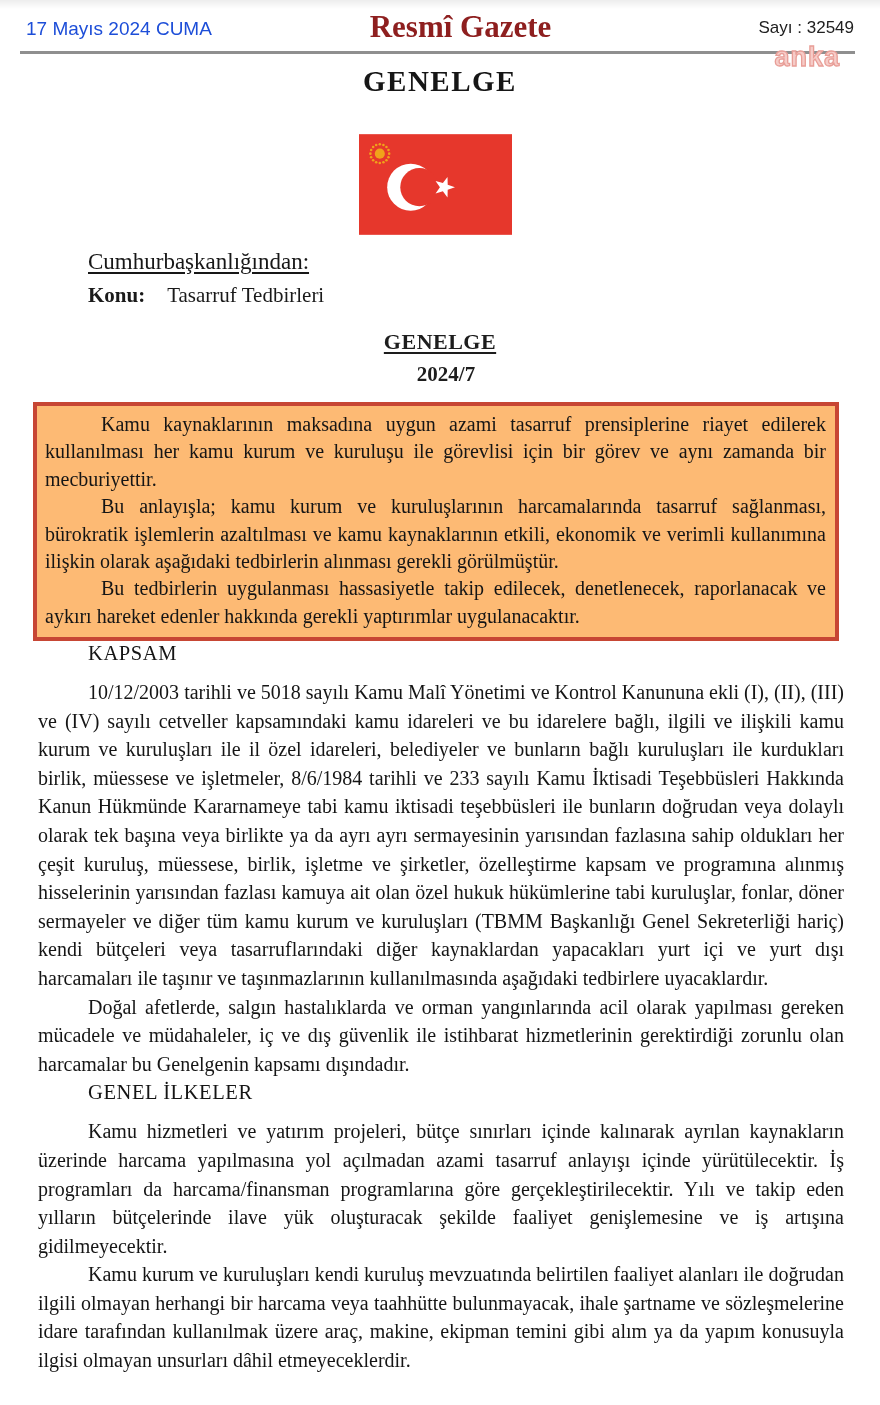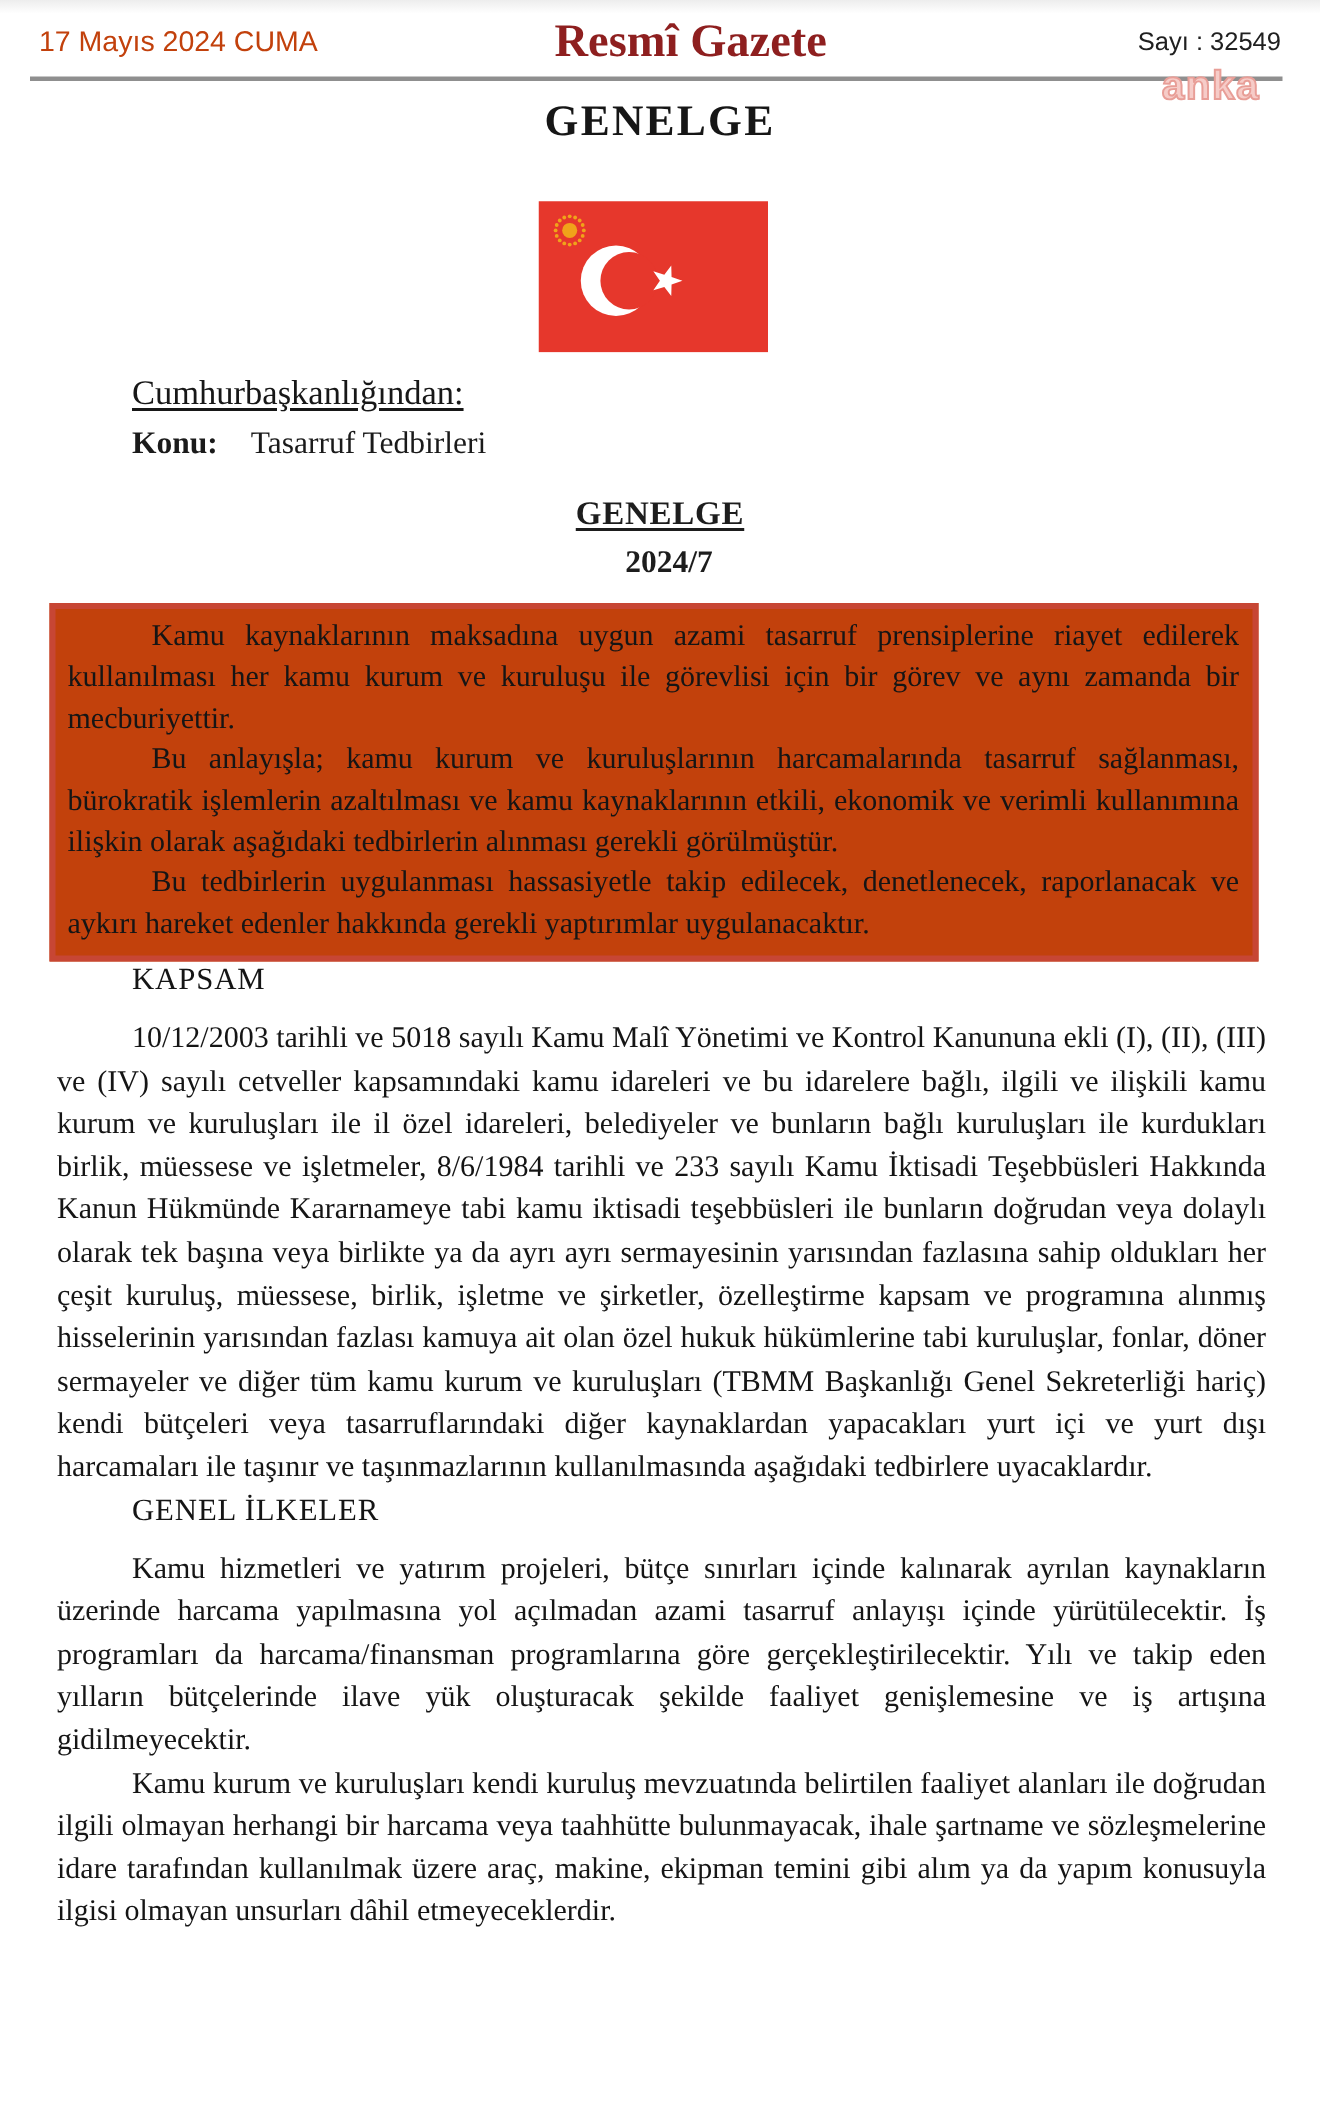--- a/index.html
+++ b/index.html
@@ -1,41 +1,41 @@
 <!DOCTYPE html>
 <html><head>
 <meta charset="utf-8">
 <style>
   html,body{margin:0;padding:0;background:#ffffff;}
   .page{position:relative;width:880px;height:1405px;background:#ffffff;overflow:hidden;
         font-family:"Liberation Serif","DejaVu Serif",serif;color:#1d1d1d;}
   .top-edge{position:absolute;top:0;left:0;right:0;height:9px;
         background:linear-gradient(#ededed,#ffffff);}
   .hdr-date{position:absolute;left:26px;top:18px;font-family:"Liberation Sans","DejaVu Sans",sans-serif;
-        font-size:19px;color:#c2410c;}
+        font-size:19px;color:#1d4ed8;}
   .hdr-title{position:absolute;left:0;right:0;top:9px;text-align:center;
         font-size:31px;font-weight:bold;color:#8e1f1f;padding-left:41px;}
   .hdr-issue{position:absolute;right:26px;top:18px;font-family:"Liberation Sans","DejaVu Sans",sans-serif;
         font-size:17px;color:#202020;}
   .hdr-rule{position:absolute;left:20px;right:25px;top:51px;height:3px;background:#8f8f8f;}
   .watermark{position:absolute;right:40px;top:42px;z-index:2;
         font-family:"Liberation Sans","DejaVu Sans",sans-serif;font-weight:bold;font-size:27px;
         color:#f6ccc8;-webkit-text-stroke:1.3px #e89e97;letter-spacing:1px;}
   .doc-title{position:absolute;left:0;right:0;top:65px;text-align:center;
         font-size:29px;font-weight:bold;letter-spacing:1.5px;color:#161616;}
   .flag{position:absolute;left:359px;top:134px;width:153px;height:101px;}
   .from-line{position:absolute;left:88px;top:249px;font-size:23px;
         text-decoration:underline;text-underline-offset:3px;color:#171717;}
   .subject{position:absolute;left:88px;top:283px;font-size:21px;color:#1a1a1a;}
   .subject .label{font-weight:bold;margin-right:22px;}
   .circ-title{position:absolute;left:0;right:0;top:329px;text-align:center;font-size:22px;
         font-weight:bold;text-decoration:underline;text-underline-offset:3px;letter-spacing:0.5px;}
   .circ-no{position:absolute;left:12px;right:0;top:362px;text-align:center;font-size:21px;font-weight:bold;}
   .hl-box{position:absolute;left:33px;top:402px;width:806px;box-sizing:border-box;
-        border:4px solid #c74634;padding:5px 9px 7px 8px;background:#c2410c;}
+        border:4px solid #c74634;padding:5px 9px 7px 8px;background:#fdba74;}
   .hl-box p{margin:0;font-size:20px;line-height:27.4px;text-align:justify;text-indent:56px;color:#151515;}
   .content{position:absolute;left:38px;top:642px;width:806px;}
   .sec-heading{font-size:20.5px;font-weight:normal;margin:0 0 0 50px;letter-spacing:0.6px;color:#151515;}
   .sec-heading.second{margin-top:3px;}
   .content p{margin:13px 0 0 0;font-size:20px;line-height:28.6px;text-align:justify;
         text-indent:50px;color:#151515;}
   .content p.cont{margin-top:0;}
 </style>
 </head>
 <body>
@@ -92,17 +92,18 @@
 
   <div class="hl-box">
     <p>Kamu kaynaklarının maksadına uygun azami tasarruf prensiplerine riayet edilerek kullanılması her kamu kurum ve kuruluşu ile görevlisi için bir görev ve aynı zamanda bir mecburiyettir.</p>
     <p>Bu anlayışla; kamu kurum ve kuruluşlarının harcamalarında tasarruf sağlanması, bürokratik işlemlerin azaltılması ve kamu kaynaklarının etkili, ekonomik ve verimli kullanımına ilişkin olarak aşağıdaki tedbirlerin alınması gerekli görülmüştür.</p>
     <p>Bu tedbirlerin uygulanması hassasiyetle takip edilecek, denetlenecek, raporlanacak ve aykırı hareket edenler hakkında gerekli yaptırımlar uygulanacaktır.</p>
   </div>
 
   <div class="content">
     <h2 class="sec-heading">KAPSAM</h2>
     <p>10/12/2003 tarihli ve 5018 sayılı Kamu Malî Yönetimi ve Kontrol Kanununa ekli (I), (II), (III) ve (IV) sayılı cetveller kapsamındaki kamu idareleri ve bu idarelere bağlı, ilgili ve ilişkili kamu kurum ve kuruluşları ile il özel idareleri, belediyeler ve bunların bağlı kuruluşları ile kurdukları birlik, müessese ve işletmeler, 8/6/1984 tarihli ve 233 sayılı Kamu İktisadi Teşebbüsleri Hakkında Kanun Hükmünde Kararnameye tabi kamu iktisadi teşebbüsleri ile bunların doğrudan veya dolaylı olarak tek başına veya birlikte ya da ayrı ayrı sermayesinin yarısından fazlasına sahip oldukları her çeşit kuruluş, müessese, birlik, işletme ve şirketler, özelleştirme kapsam ve programına alınmış hisselerinin yarısından fazlası kamuya ait olan özel hukuk hükümlerine tabi kuruluşlar, fonlar, döner sermayeler ve diğer tüm kamu kurum ve kuruluşları (TBMM Başkanlığı Genel Sekreterliği hariç) kendi bütçeleri veya tasarruflarındaki diğer kaynaklardan yapacakları yurt içi ve yurt dışı harcamaları ile taşınır ve taşınmazlarının kullanılmasında aşağıdaki tedbirlere uyacaklardır.</p>
+    <p class="cont">Doğal afetlerde, salgın hastalıklarda ve orman yangınlarında acil olarak yapılması gereken mücadele ve müdahaleler, iç ve dış güvenlik ile istihbarat hizmetlerinin gerektirdiği zorunlu olan harcamalar bu Genelgenin kapsamı dışındadır.</p>
     <h2 class="sec-heading second">GENEL İLKELER</h2>
     <p>Kamu hizmetleri ve yatırım projeleri, bütçe sınırları içinde kalınarak ayrılan kaynakların üzerinde harcama yapılmasına yol açılmadan azami tasarruf anlayışı içinde yürütülecektir. İş programları da harcama/finansman programlarına göre gerçekleştirilecektir. Yılı ve takip eden yılların bütçelerinde ilave yük oluşturacak şekilde faaliyet genişlemesine ve iş artışına gidilmeyecektir.</p>
     <p class="cont">Kamu kurum ve kuruluşları kendi kuruluş mevzuatında belirtilen faaliyet alanları ile doğrudan ilgili olmayan herhangi bir harcama veya taahhütte bulunmayacak, ihale şartname ve sözleşmelerine idare tarafından kullanılmak üzere araç, makine, ekipman temini gibi alım ya da yapım konusuyla ilgisi olmayan unsurları dâhil etmeyeceklerdir.</p>
   </div>
 </div>
 
 </body></html>

